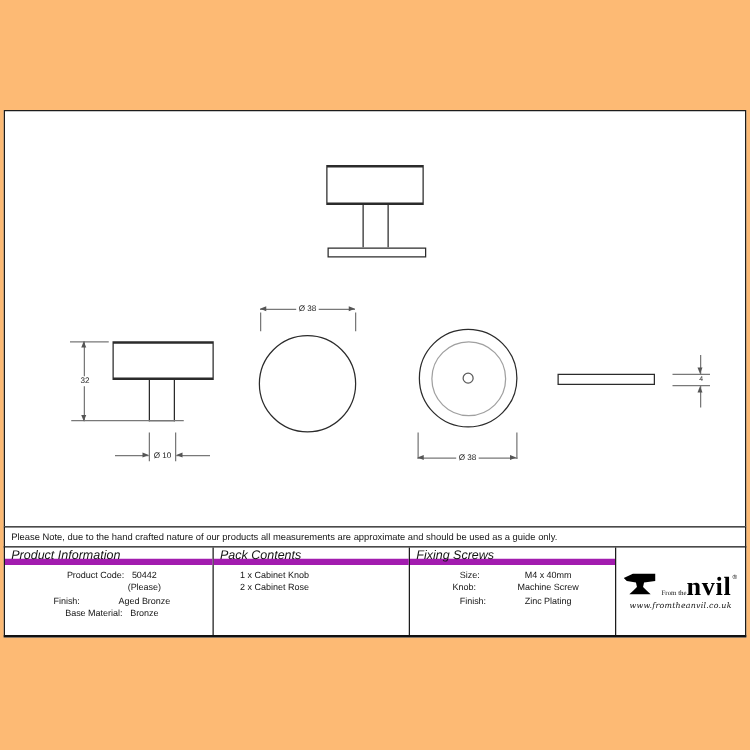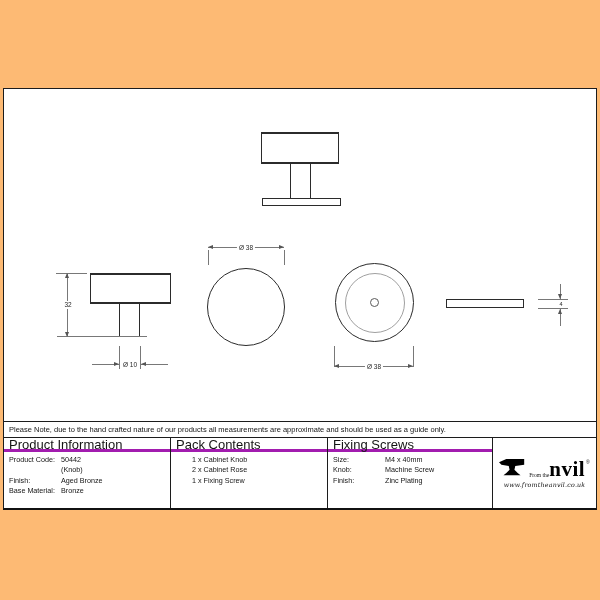--- a/index.html
+++ b/index.html
@@ -23,23 +23,23 @@
   .note-bar span{display:block;padding-left:5px;font-size:7.5px;line-height:15px;color:#161616;white-space:nowrap;}
 
   
   .info-table{position:absolute;left:3px;top:437px;width:594px;height:73px;border:1px solid #1c1c1c;border-bottom:2px solid #111;box-sizing:border-box;background:#fff;display:flex;}
   .col{box-sizing:border-box;height:100%;border-right:1px solid #1c1c1c;display:flex;flex-direction:column;}
   .col:last-child{border-right:none;}
   .col-1{width:167px;}
   .col-2{width:157px;}
   .col-3{width:165px;}
   .col-4{flex:1;justify-content:center;align-items:center;}
-  .col-head{height:14px;border-bottom:3px solid #a21caf;font-size:13px;line-height:14px;padding-left:5px;color:#141414;box-sizing:border-box;}
+  .col-head{height:14px;border-bottom:5px solid #a21caf;font-size:10px;line-height:14px;padding-left:5px;color:#141414;box-sizing:border-box;font-style:italic;}
   .col-body{flex:1;padding:3px 0 0 5px;font-size:7.2px;line-height:10.4px;color:#141414;}
-  .kv{display:flex;}
+  .kv{display:flex;justify-content:center;}
   .kv .k{width:52px;flex:none;}
   .kv .v{white-space:nowrap;}
   .pc-item{white-space:nowrap;margin-left:16px;}
 
   
   .logo{position:relative;text-align:center;}
   .logo-row{display:flex;align-items:flex-end;justify-content:center;}
   .anvil-glyph{display:block;margin-right:1px;}
   .logo-stack{display:flex;flex-direction:row;align-items:flex-end;}
   .logo-fromthe{font-size:5.5px;line-height:5.5px;color:#111;font-family:"Liberation Serif",serif;margin-left:3px;}
@@ -122,39 +122,38 @@
 
     <div class="col col-1">
       <div class="col-head">Product Information</div>
       <div class="col-body">
         <div class="kv">
           <span class="k">Product Code:</span>
           <span class="v">50442</span>
         </div>
         <div class="kv">
           <span class="k"></span>
-          <span class="v">(Knob)</span>
+          <span class="v">(Please)</span>
         </div>
         <div class="kv">
           <span class="k">Finish:</span>
           <span class="v">Aged Bronze</span>
         </div>
         <div class="kv">
           <span class="k">Base Material:</span>
           <span class="v">Bronze</span>
         </div>
       </div>
     </div>
 
     <div class="col col-2">
       <div class="col-head">Pack Contents</div>
       <div class="col-body">
         <div class="pc-item">1 x Cabinet Knob</div>
         <div class="pc-item">2 x Cabinet Rose</div>
-        <div class="pc-item">1 x Fixing Screw</div>
       </div>
     </div>
 
     <div class="col col-3">
       <div class="col-head">Fixing Screws</div>
       <div class="col-body">
         <div class="kv">
           <span class="k">Size:</span>
           <span class="v">M4 x 40mm</span>
         </div>

